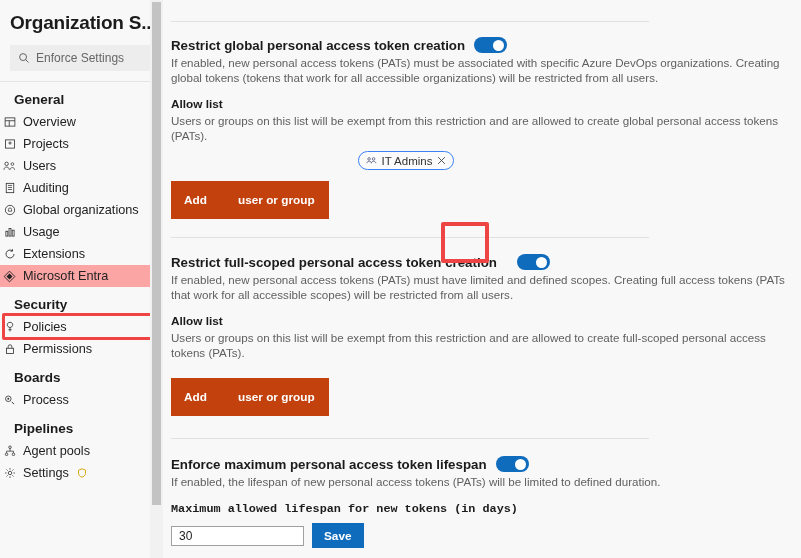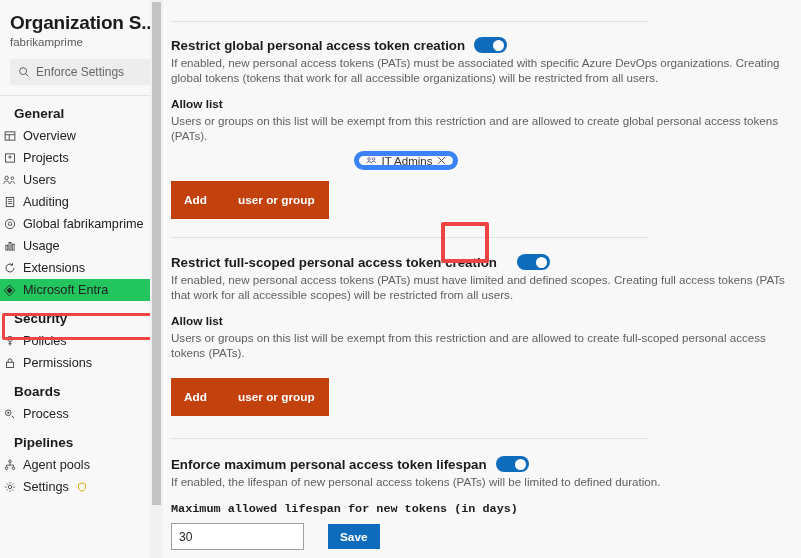--- a/index.html
+++ b/index.html
@@ -41,21 +41,21 @@
     font-size: 13.5px; font-weight: bold; color: #1b1b1b;
     padding: 10px 0 4px 14px;
   }
   .nav-item {
     display: flex; align-items: center; gap: 7px;
     height: 22px; padding-left: 3px;
     font-size: 12.7px; color: #222;
     cursor: default; position: relative;
   }
   .nav-item .nic { width: 13px; height: 13px; flex: 0 0 13px; display:flex; align-items:center; justify-content:center; color:#333; }
-  .nav-item.selected { background: #22c55e; text-align: right; }
+  .nav-item.selected { background: #fca5a5; text-align: right; }
   .nav-badge { width: 10px; height: 10px; margin-left: 1px; display:inline-flex; }
 
   
   #entra-highlight {
     position: absolute; left: 2px; top: 313px;
     width: 152px; height: 27px;
     border: 3px solid #ef4444; border-radius: 2px;
     pointer-events: none;
   }
 
@@ -98,65 +98,63 @@
   .toggle .knob {
     position: absolute; top: 2.5px; right: 3px;
     width: 11px; height: 11px; border-radius: 50%; background: #fff;
   }
 
   
   .chip-row { display:flex; justify-content:center; margin-top: 8px; padding-right: 160px;}
   .chip {
     display: inline-flex; align-items: center; gap: 5px;
     height: 19px; padding: 0 7px;
-    border: 5px solid #3b82f6; border-radius: 10px;
+    border: 1px solid #3b82f6; border-radius: 10px;
     background: #fbfbfb; font-size: 11.5px; color: #333;
   }
   .chip .cx { color: #444; font-size: 11px; cursor: pointer; display:flex; }
   .chip .cgi { display:flex; color:#3a3a6a; }
 
   .btn-add {
     margin-top: 11px;
     background: #c2410c; color: #fff;
     height: 38px; display: inline-flex; align-items: center;
     font-size: 11.8px; font-weight: bold;
     padding: 0 14px 0 13px; border: none; cursor: pointer;
   }
   .btn-add .gap { display: inline-block; width: 31px; }
 
   .field-label { font-size: 11.8px; font-weight: bold; color: #1b1b1b; margin-top: 13px; font-family: Liberation Mono, monospace; }
   .field-row { display: flex; align-items: center; gap: 8px; margin-top: 7px; }
   .txt-input {
-    width: 133px; height: 27px; border: 1px solid #a0a0a0; background: #fff;
+    width: 133px; height: 20px; border: 1px solid #a0a0a0; background: #fff;
     font-size: 12px; color: #222; padding: 0 7px; font-family: "Liberation Sans", sans-serif;
   }
   .btn-save {
     background: #0f6cbd; color: #fff; border: none; height: 25px;
     padding: 0 12px; font-size: 11.8px; font-weight: bold; cursor: pointer;
     font-family: "Liberation Sans", sans-serif;
-    margin-left: 16px;
   }
 
   
   #toggle-highlight {
     position: absolute; left: 278px; top: 222px;
     width: 48px; height: 41px;
     border: 4px solid #ef4444; border-radius: 2px;
     pointer-events: none;
   }
 </style>
 </head>
 <body>
 
 <div id="app">
 
   <div id="sidebar">
 
     <div class="org-title">Organization S...</div>
-    <div class="org-sub">fabrikamprime</div>
 
     <div class="search-box">
       <span class="sicon">
         <svg width="12" height="12" viewBox="0 0 16 16">
             <circle cx="6.8" cy="6.8" r="4.6" fill="none" stroke="#555" stroke-width="1.2"></circle>
             <line x1="10.2" y1="10.2" x2="14" y2="14" stroke="#555" stroke-width="1.2"></line>
           </svg>
       </span>
       <span class="stxt">Enforce Settings</span>
     </div>
@@ -207,21 +205,21 @@
         </span>
       <span>Auditing</span>
     </div>
     <div class="nav-item">
       <span class="nic">
           <svg width="12" height="12" viewBox="0 0 16 16">
             <circle cx="8" cy="8" r="6.2" fill="none" stroke="#333" stroke-width="1.1"></circle>
             <path d="M5.9 9.6V7.4a2.1 2.1 0 014.2 0v2.2z" fill="none" stroke="#333" stroke-width="1"></path>
           </svg>
         </span>
-      <span>Global fabrikamprime</span>
+      <span>Global organizations</span>
     </div>
     <div class="nav-item">
       <span class="nic">
           <svg width="12" height="12" viewBox="0 0 16 16">
             <rect x="2.5" y="7" width="2.6" height="6.5" fill="none" stroke="#333" stroke-width="1.1"></rect>
             <rect x="6.7" y="3.3" width="2.6" height="10.2" fill="none" stroke="#333" stroke-width="1.1"></rect>
             <rect x="10.9" y="5.6" width="2.6" height="7.9" fill="none" stroke="#333" stroke-width="1.1"></rect>
           </svg>
         </span>
       <span>Usage</span>

